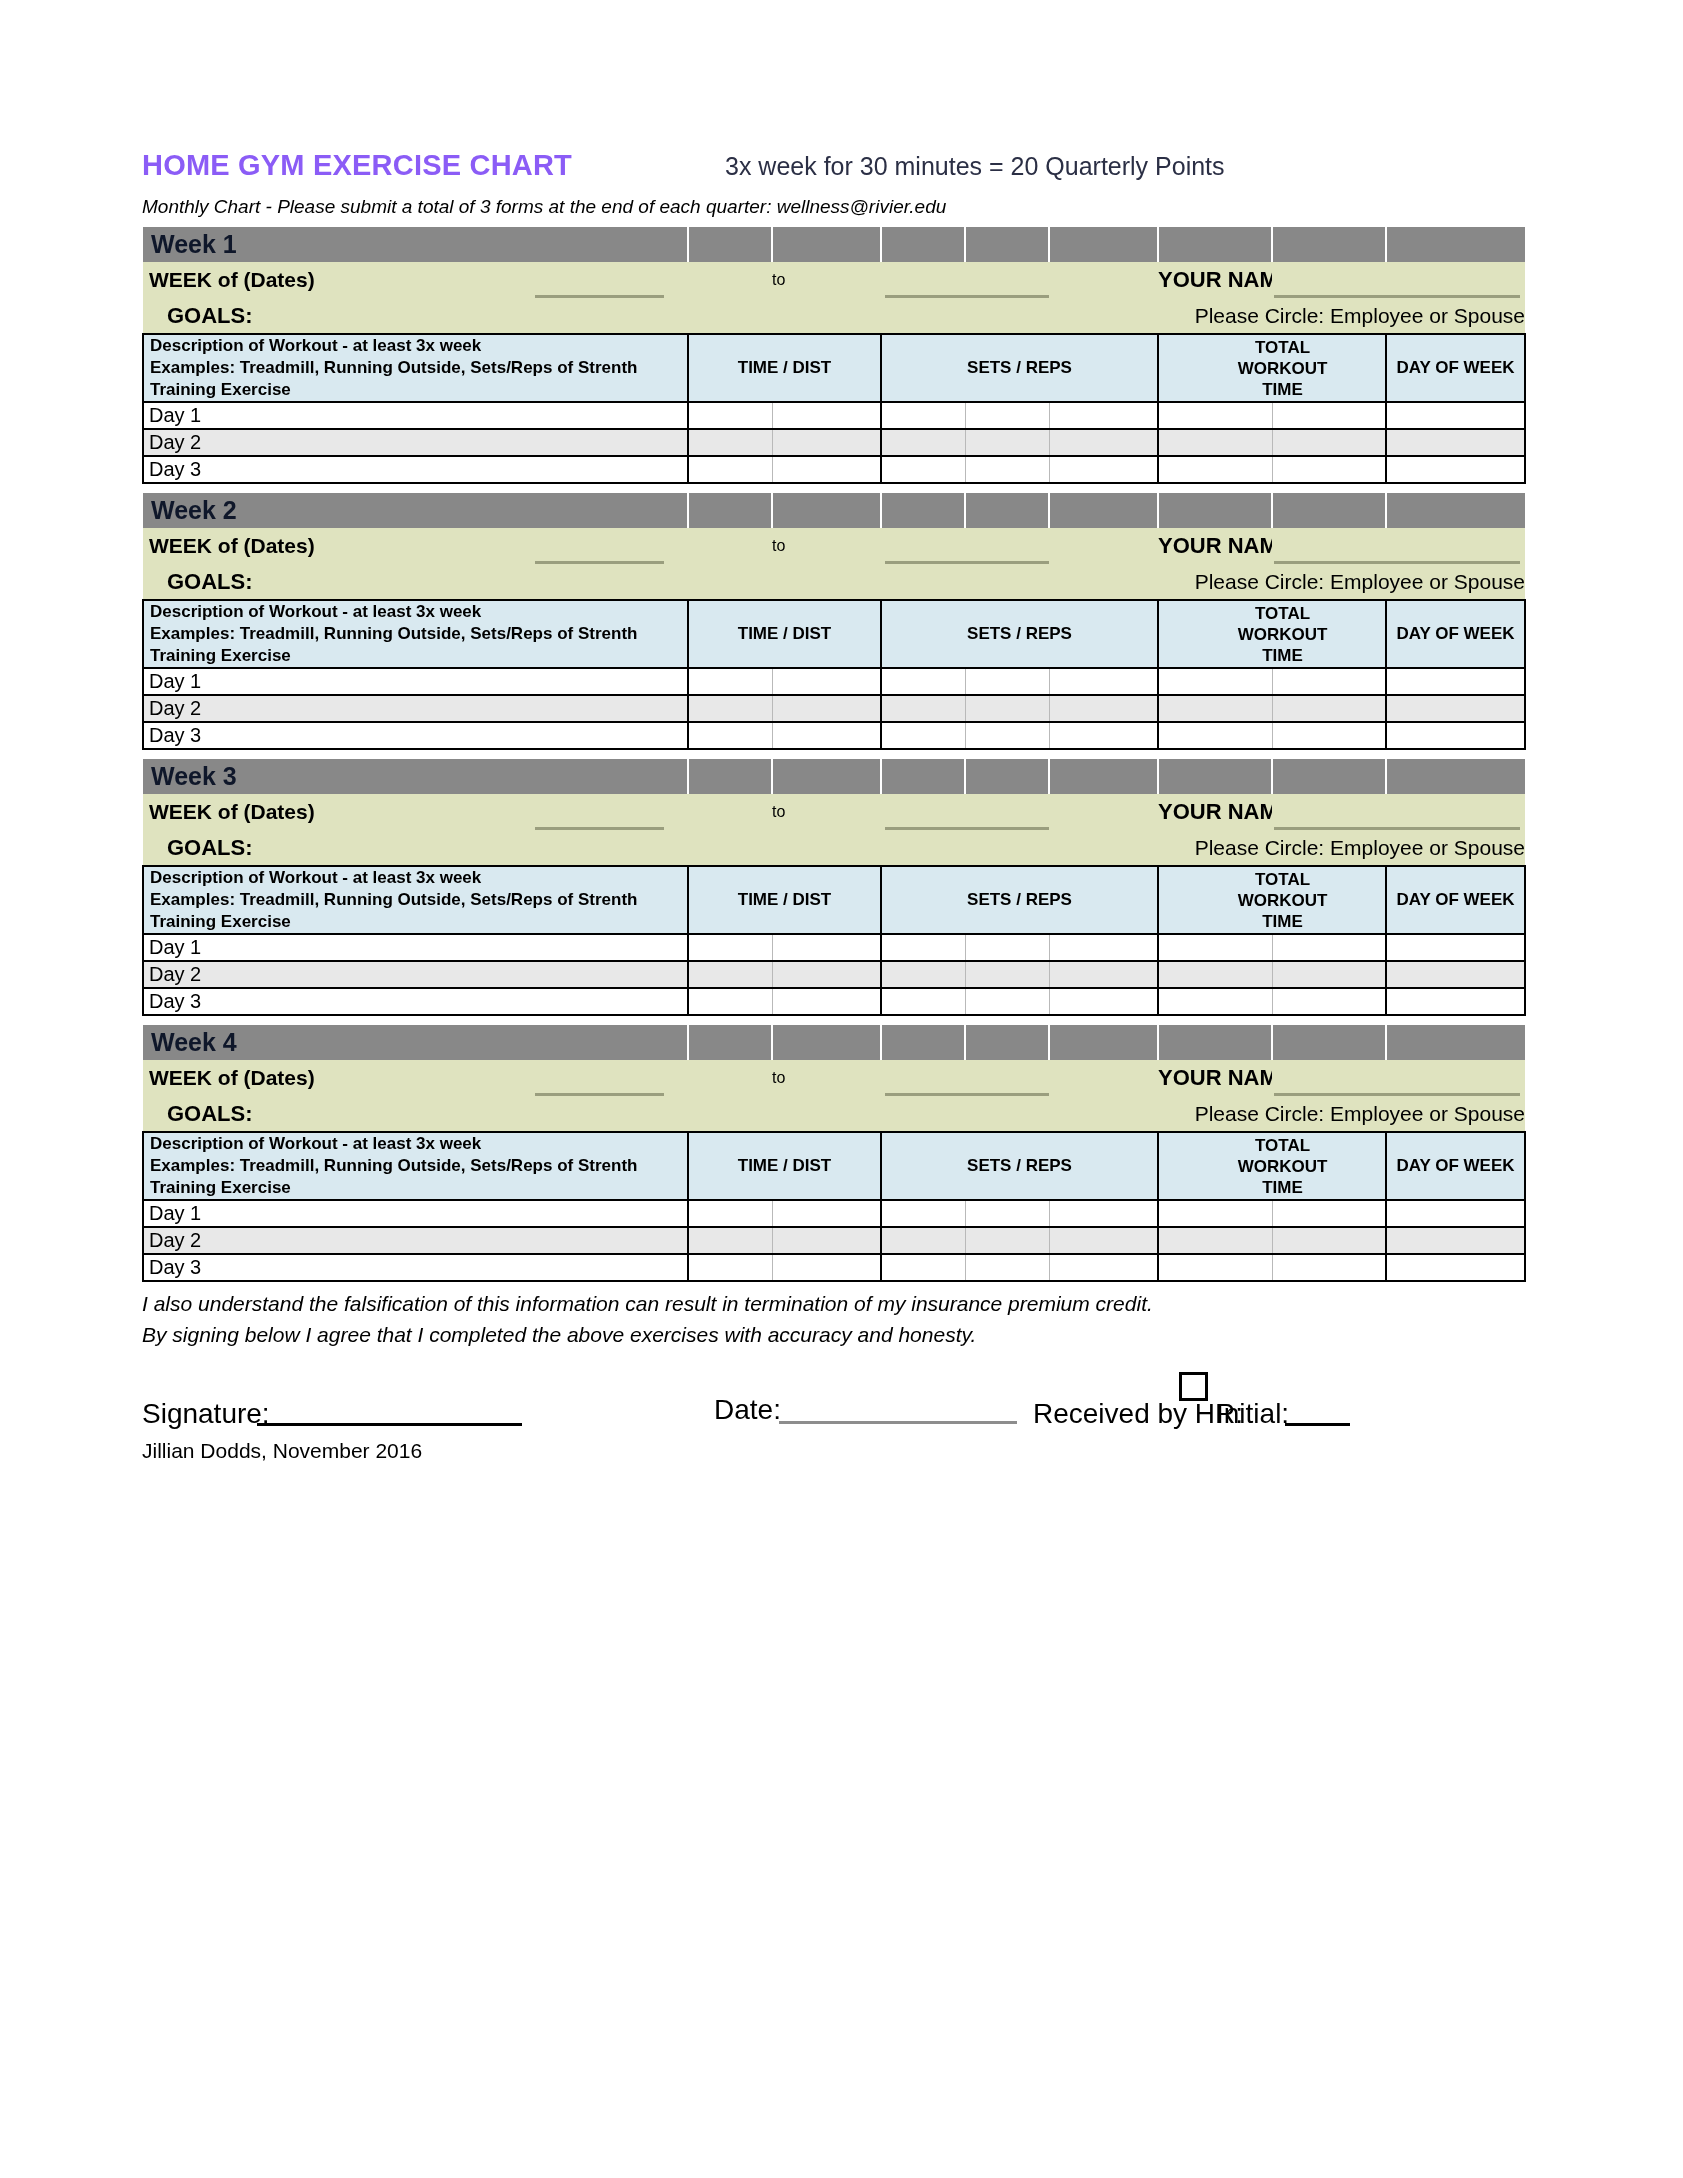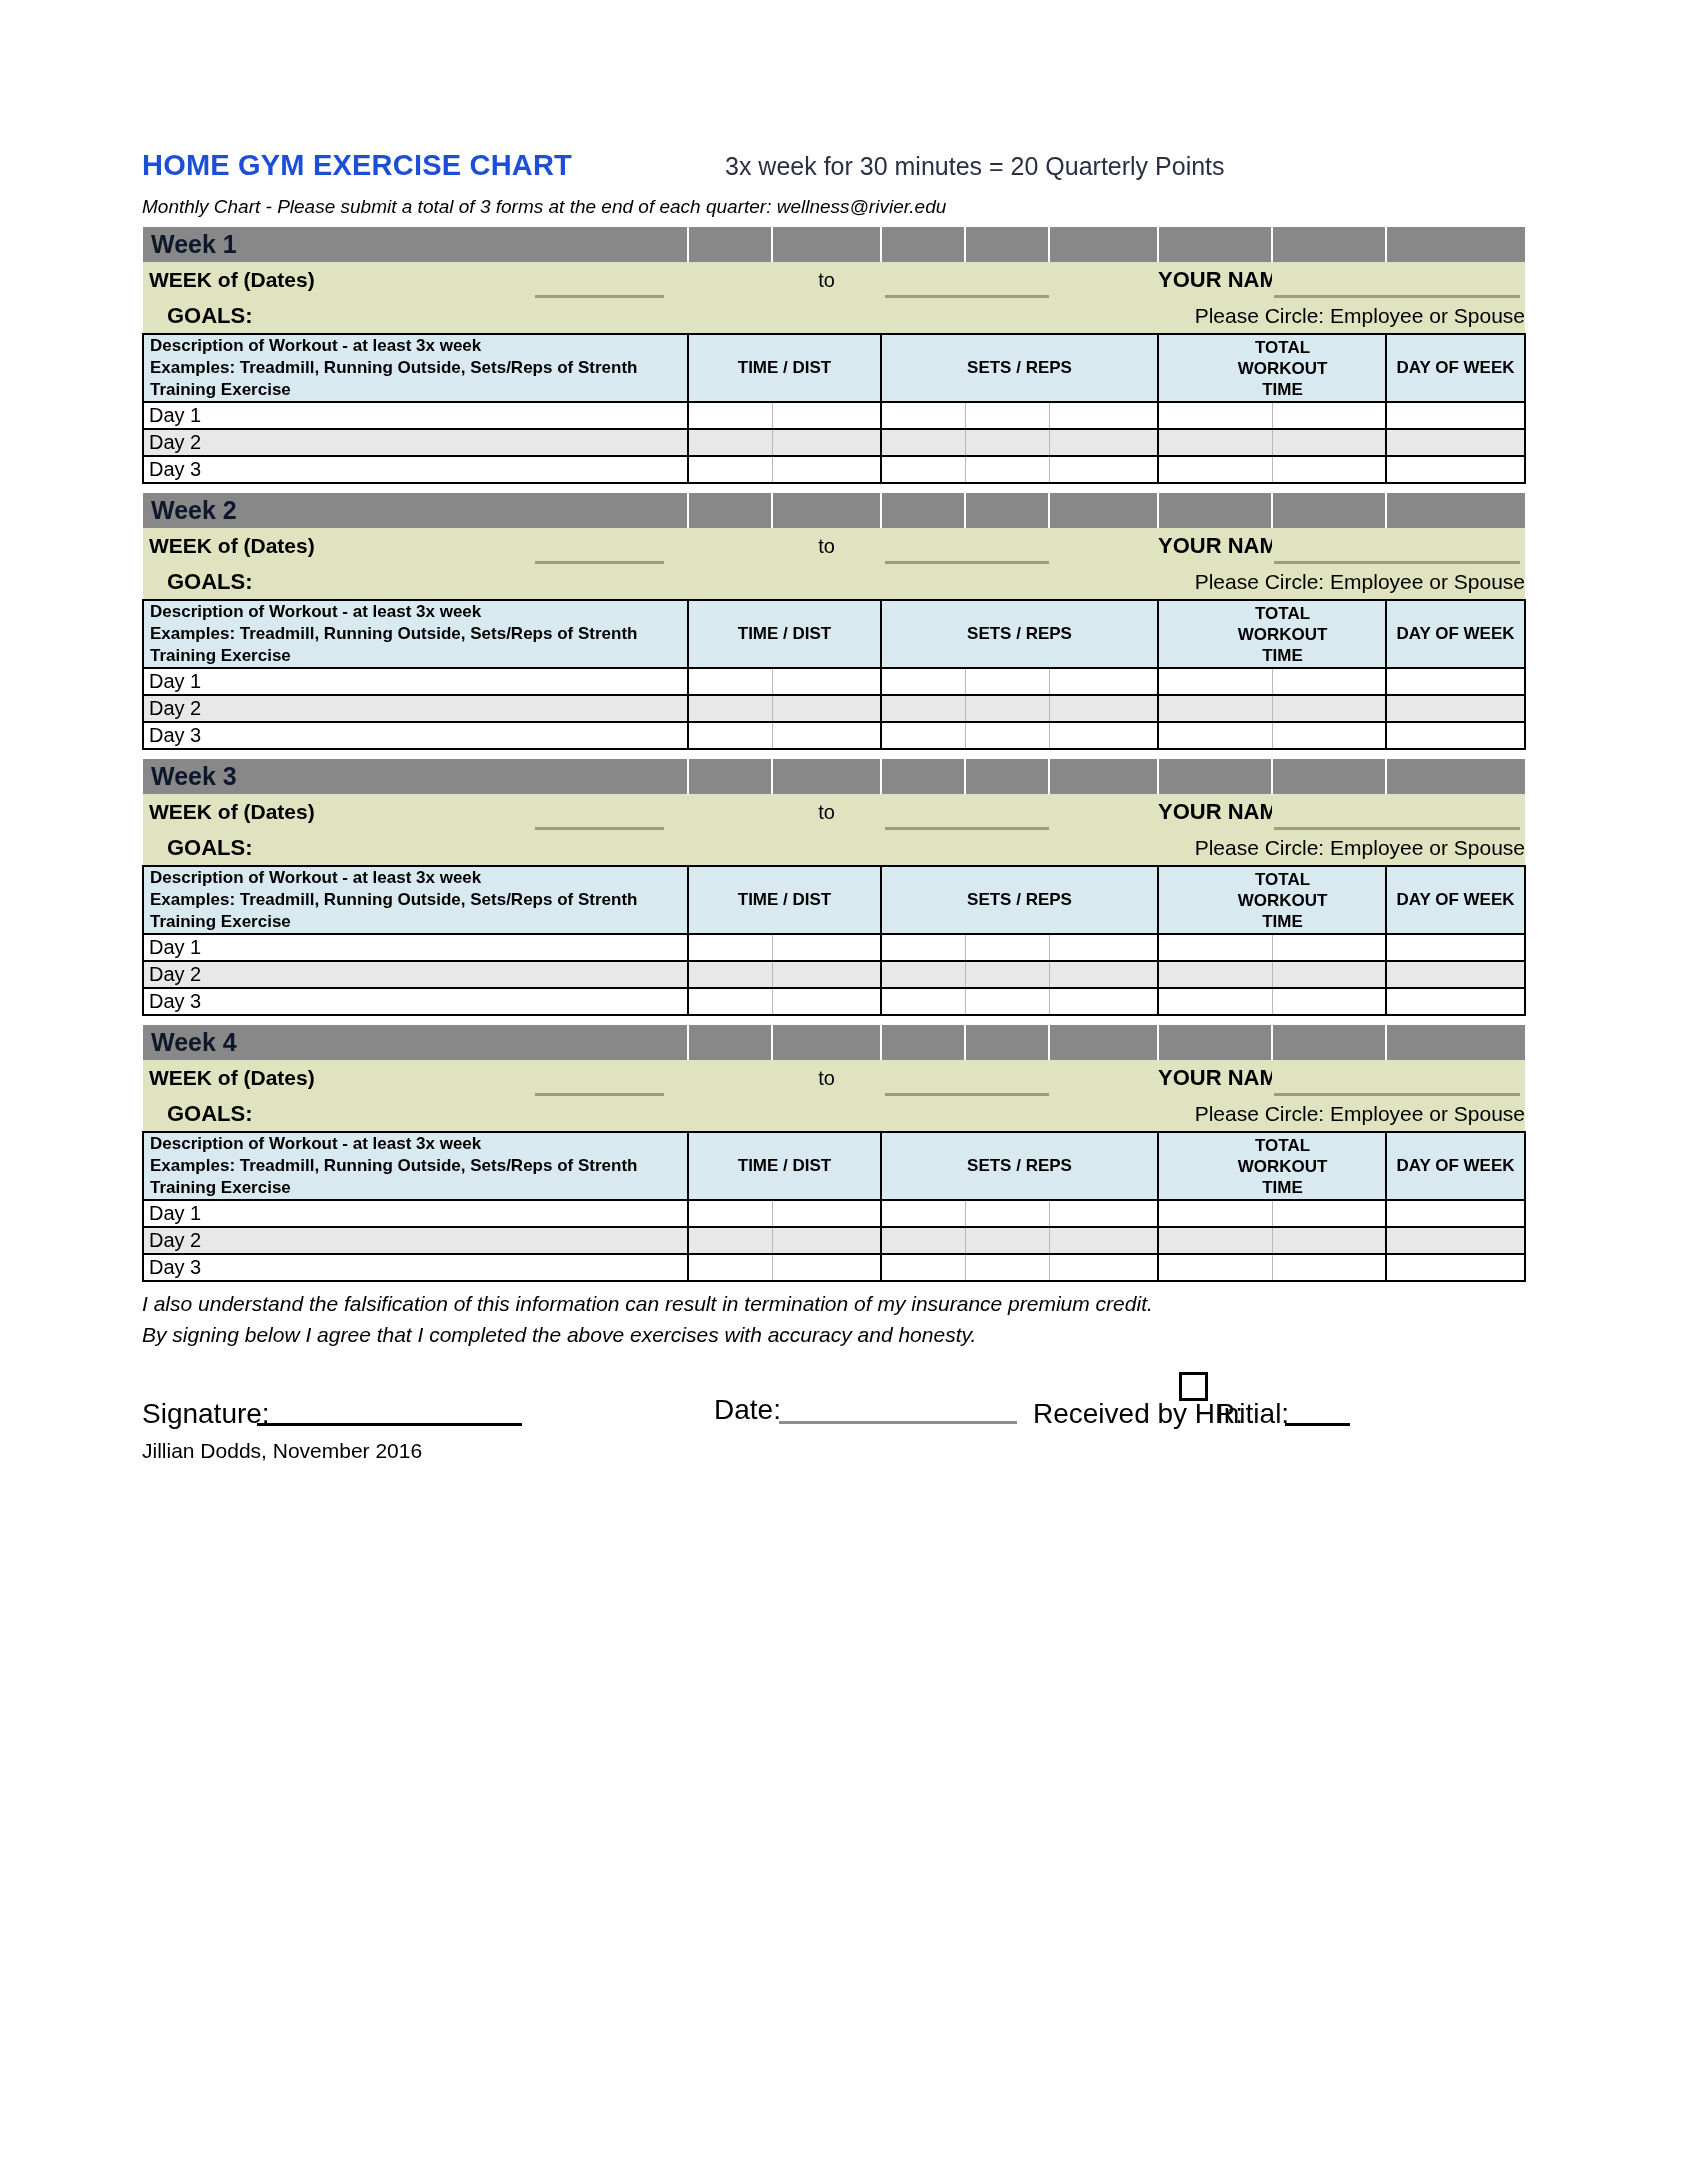--- a/index.html
+++ b/index.html
@@ -10,21 +10,21 @@
     color:#000;
     -webkit-font-smoothing:antialiased;
   }
   .page{position:relative;width:1683px;height:2178px;}
   .sheet{position:absolute;left:142px;top:149px;width:1381px;}
 
   
   .hdr-row{position:relative;height:42px;}
   .doc-title{
     position:absolute;left:0;top:0;
-    font-size:29px;font-weight:bold;color:#1d4ed8;
+    font-size:29px;font-weight:bold;color:#8b5cf6;
     letter-spacing:0.2px;white-space:nowrap;text-align:center;
   }
   .doc-subtitle{
     position:absolute;left:583px;top:3px;
     font-size:25px;color:#2b2f45;white-space:nowrap;
   }
   .doc-note{
     margin-top:5px;
     font-size:19px;font-style:italic;color:#000;
     white-space:nowrap;
@@ -49,21 +49,21 @@
     text-align:left;
   }
 
   
   .olive{background:#dfe3bf;}
   .olive td{background:#dfe3bf;}
   .row-dates{height:39px;position:relative;}
   .row-goals{height:33px;}
   .lbl-bold{font-size:21px;font-weight:bold;padding-left:6px;line-height:36px;white-space:nowrap;}
   .lbl-goals{font-size:22px;font-weight:bold;padding-left:24px;line-height:30px;white-space:nowrap;}
-  .to-word{font-size:20px;text-align:center;line-height:36px;}
+  .to-word{font-size:16px;text-align:left;line-height:36px;}
   .yourname{font-size:22px;font-weight:bold;text-align:center;line-height:36px;white-space:nowrap;}
   .circle-note{font-size:21px;text-align:right;line-height:30px;padding-right:4px;white-space:nowrap;}
 
   .blank-line{
     position:absolute;bottom:3px;height:3px;background:#9a9e7e;
   }
 
   
   .colhdr td{
     background:#d9e9f0;

